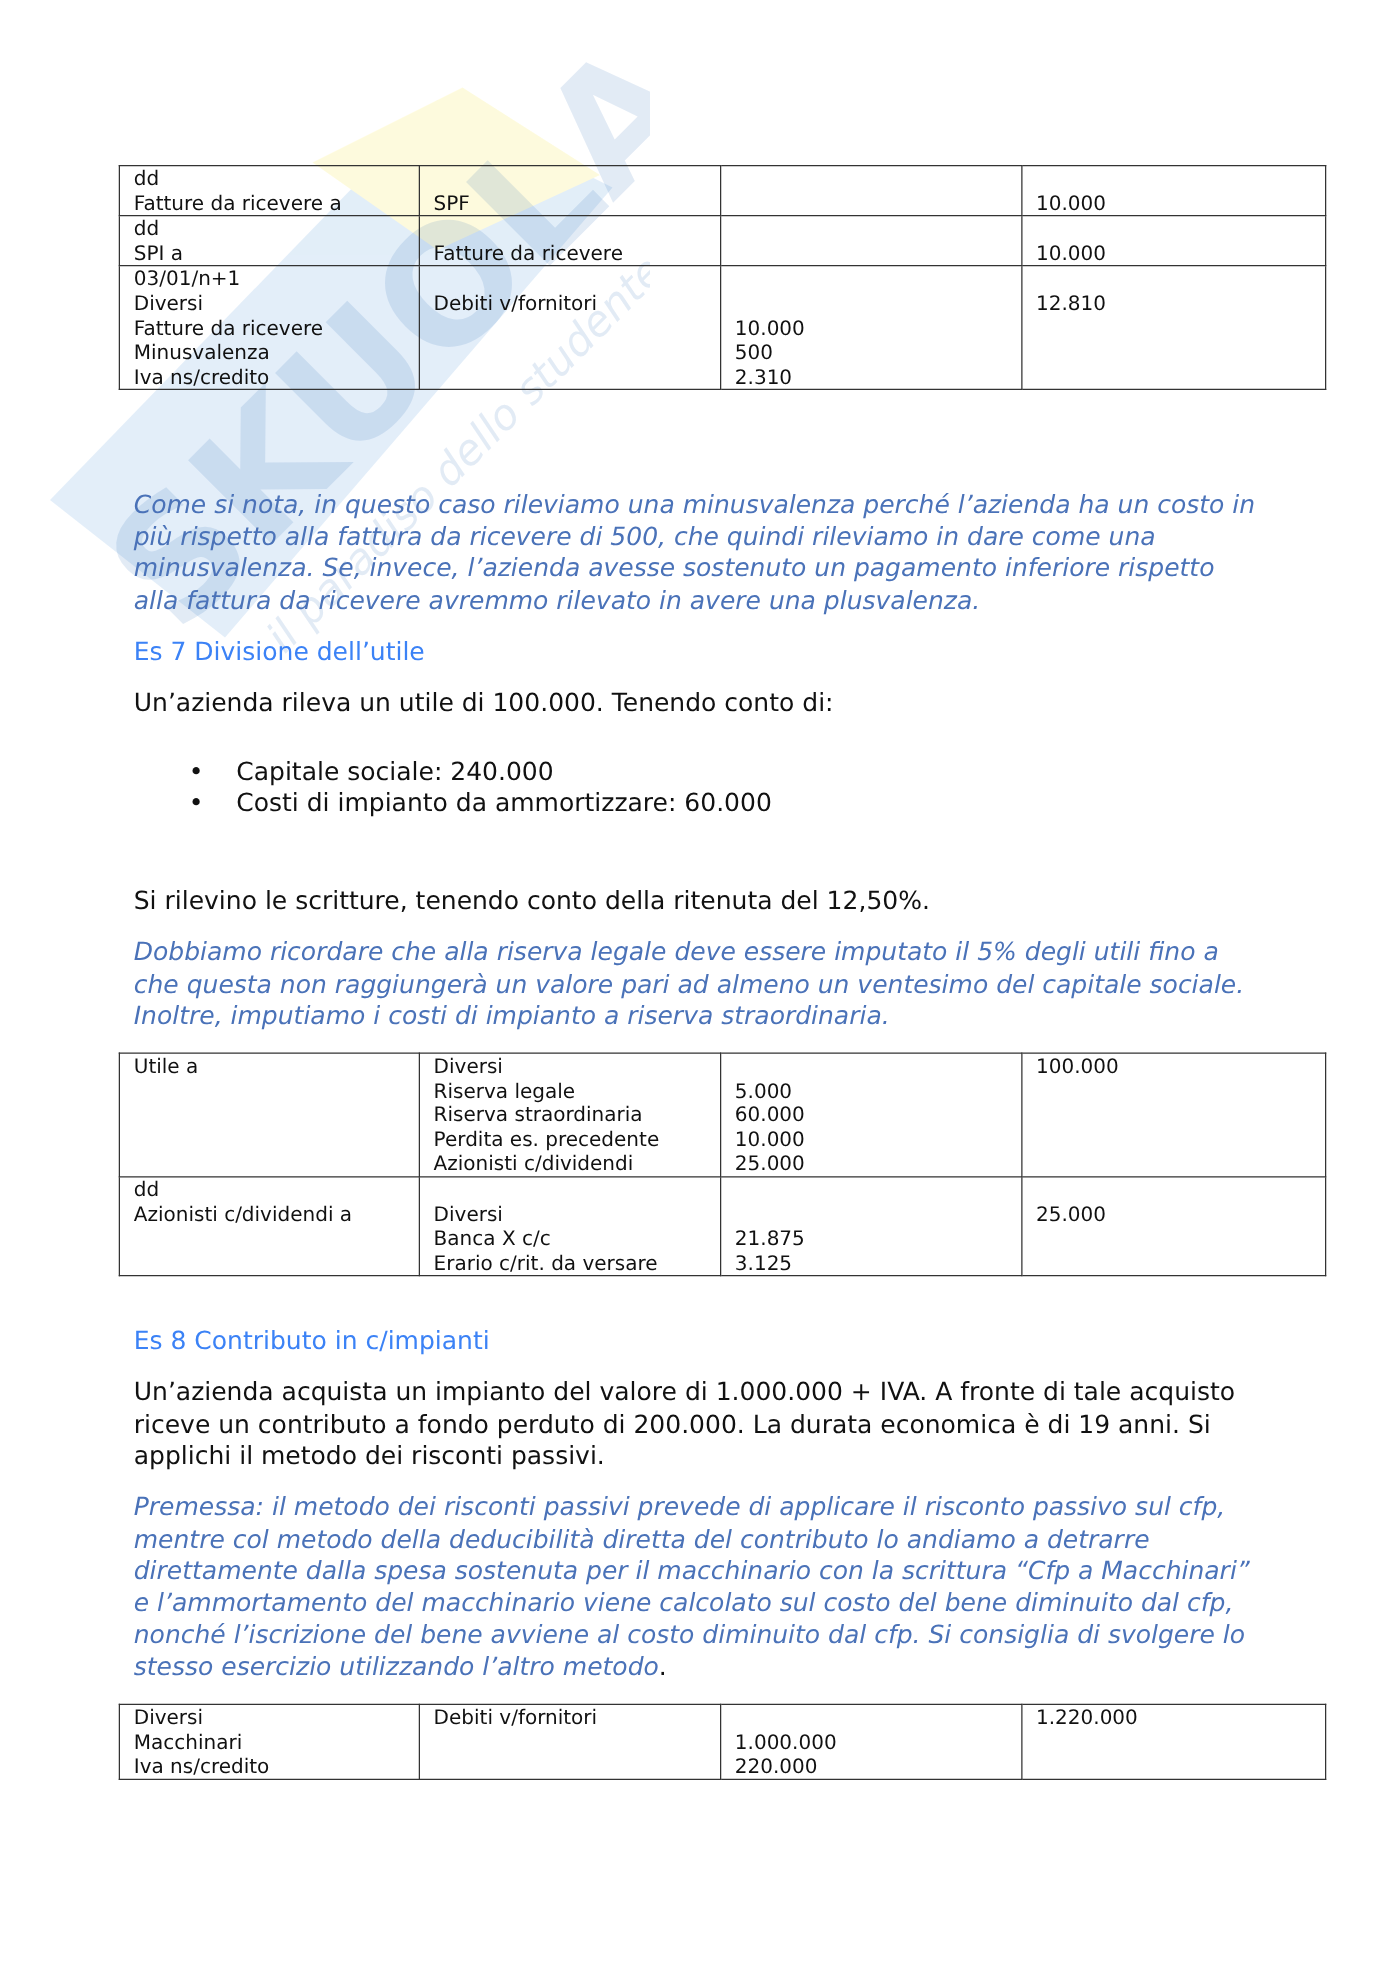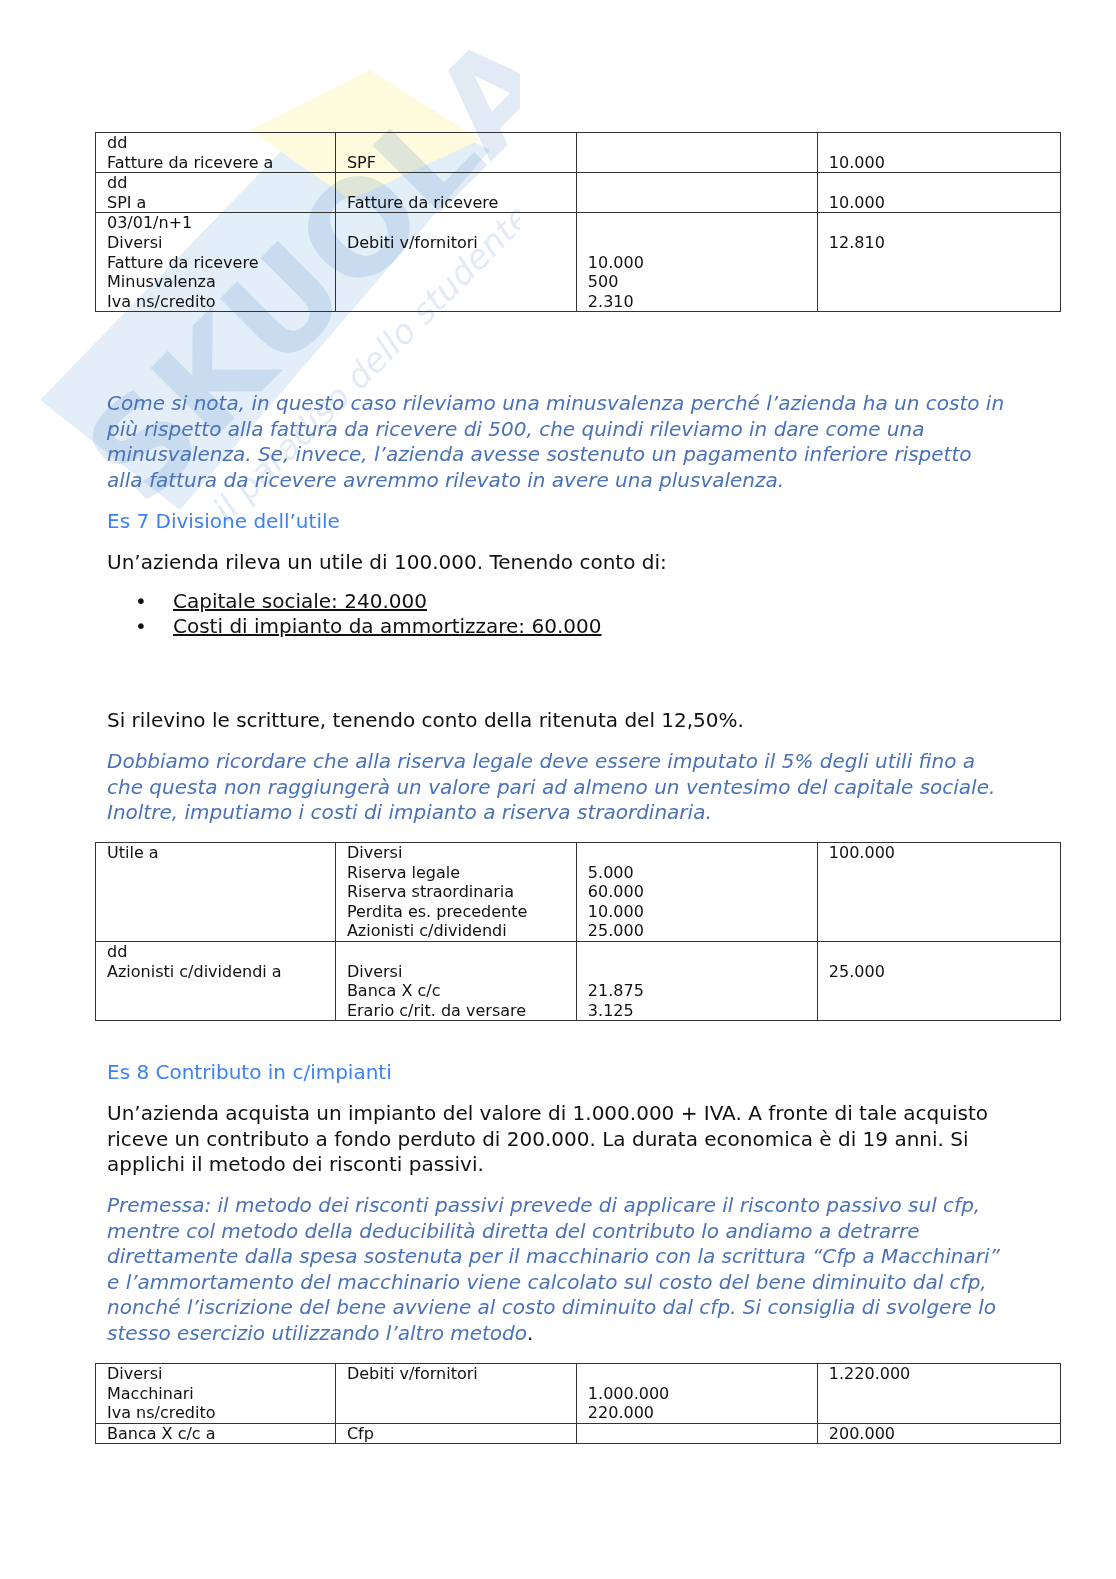--- a/index.html
+++ b/index.html
@@ -18,21 +18,21 @@
     white-space: pre-line;
   }
   table.ledger col.c1 { width: 223px; }
   table.ledger col.c2 { width: 224px; }
   table.ledger col.c3 { width: 224px; }
   table.ledger col.c4 { width: 226px; }
   .line { display: block; }
   .para { position: absolute; left: 107px; width: 900px; font-size: 20px; line-height: 25.6px; margin: 0; }
   .note { color: #4a72b8; font-style: italic; }
   .heading { color: #3b82f6; }
-  .bullets { position: absolute; left: 135px; top: 589px; margin: 0; padding: 0; list-style: none; font-size: 20px; line-height: 25.3px; text-decoration: underline; }
+  .bullets { position: absolute; left: 135px; top: 589px; margin: 16px; padding: 0; list-style: none; font-size: 20px; line-height: 25.3px; }
   .bullets li { position: relative; padding-left: 38px; }
   .bullets li::before { content: "•"; position: absolute; left: 0; top: 0; }
 </style>
 </head>
 <body>
 
 <svg class="watermark" viewBox="0 0 500 600">
   <g opacity="0.13">
     <polygon points="20,360 330,40 470,110 160,470" fill="#2a7fd0"></polygon>
     <polygon points="230,90 350,30 460,100 330,160" fill="#f5e000" opacity="1.6"></polygon>
@@ -121,22 +121,16 @@
         <col class="c3">
         <col class="c4">
       </colgroup>
     <tbody>
         <tr>
           <td><span class="line">Diversi</span><span class="line">Macchinari</span><span class="line">Iva ns/credito</span></td>
           <td><span class="line">Debiti v/fornitori</span><span class="line">&nbsp;</span><span class="line">&nbsp;</span></td>
           <td><span class="line">&nbsp;</span><span class="line">1.000.000</span><span class="line">220.000</span></td>
           <td><span class="line">1.220.000</span><span class="line">&nbsp;</span><span class="line">&nbsp;</span></td>
         </tr>
-        <tr>
-          <td><span class="line">Banca X c/c a</span></td>
-          <td><span class="line">Cfp</span></td>
-          <td><span class="line">&nbsp;</span></td>
-          <td><span class="line">200.000</span></td>
-        </tr>
       </tbody>
   </table>
 
 </div>
 
 </body></html>

